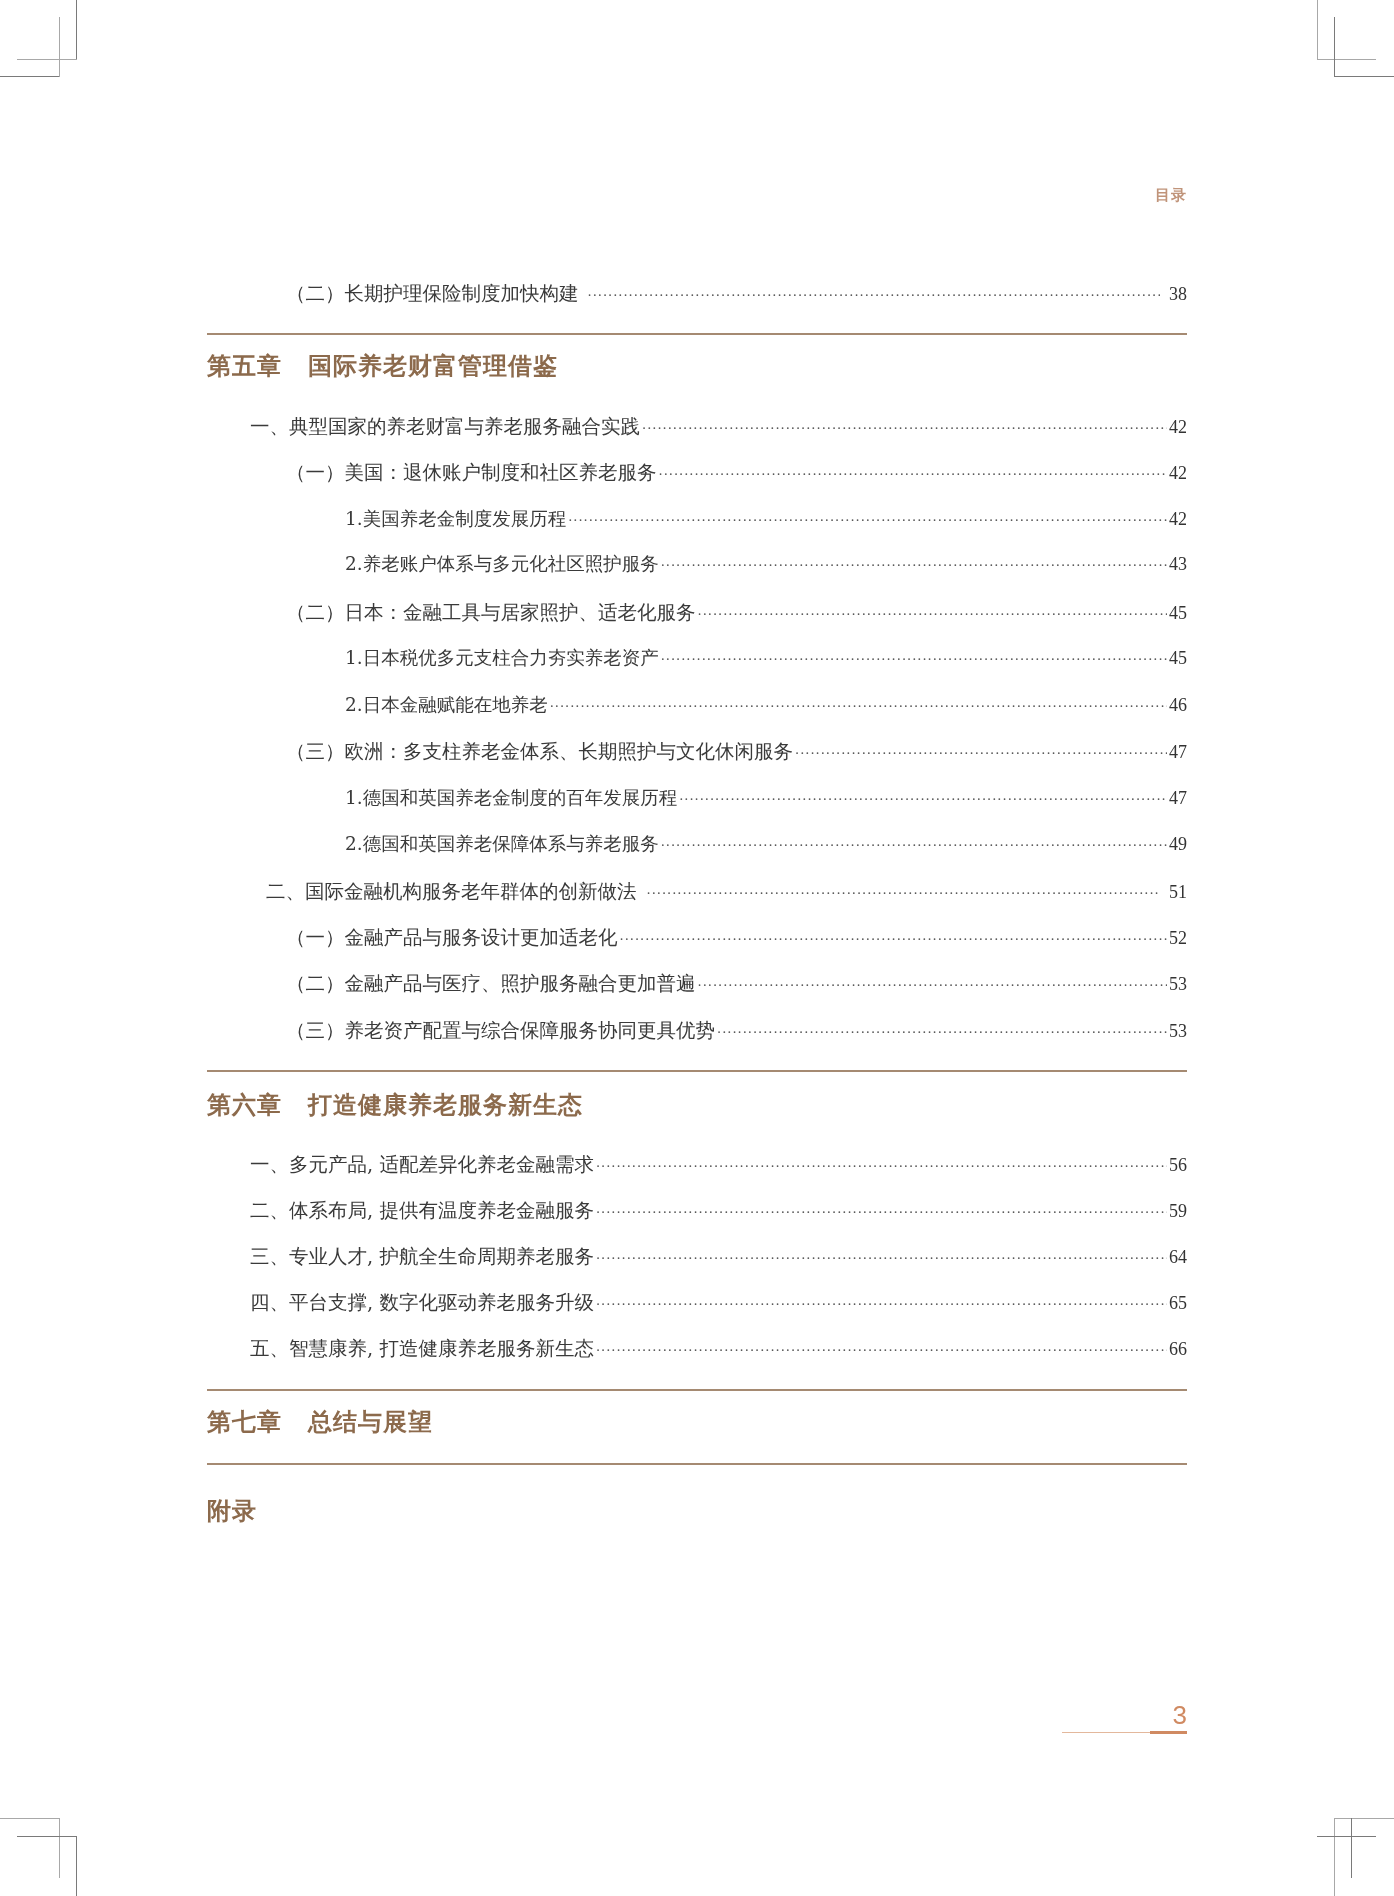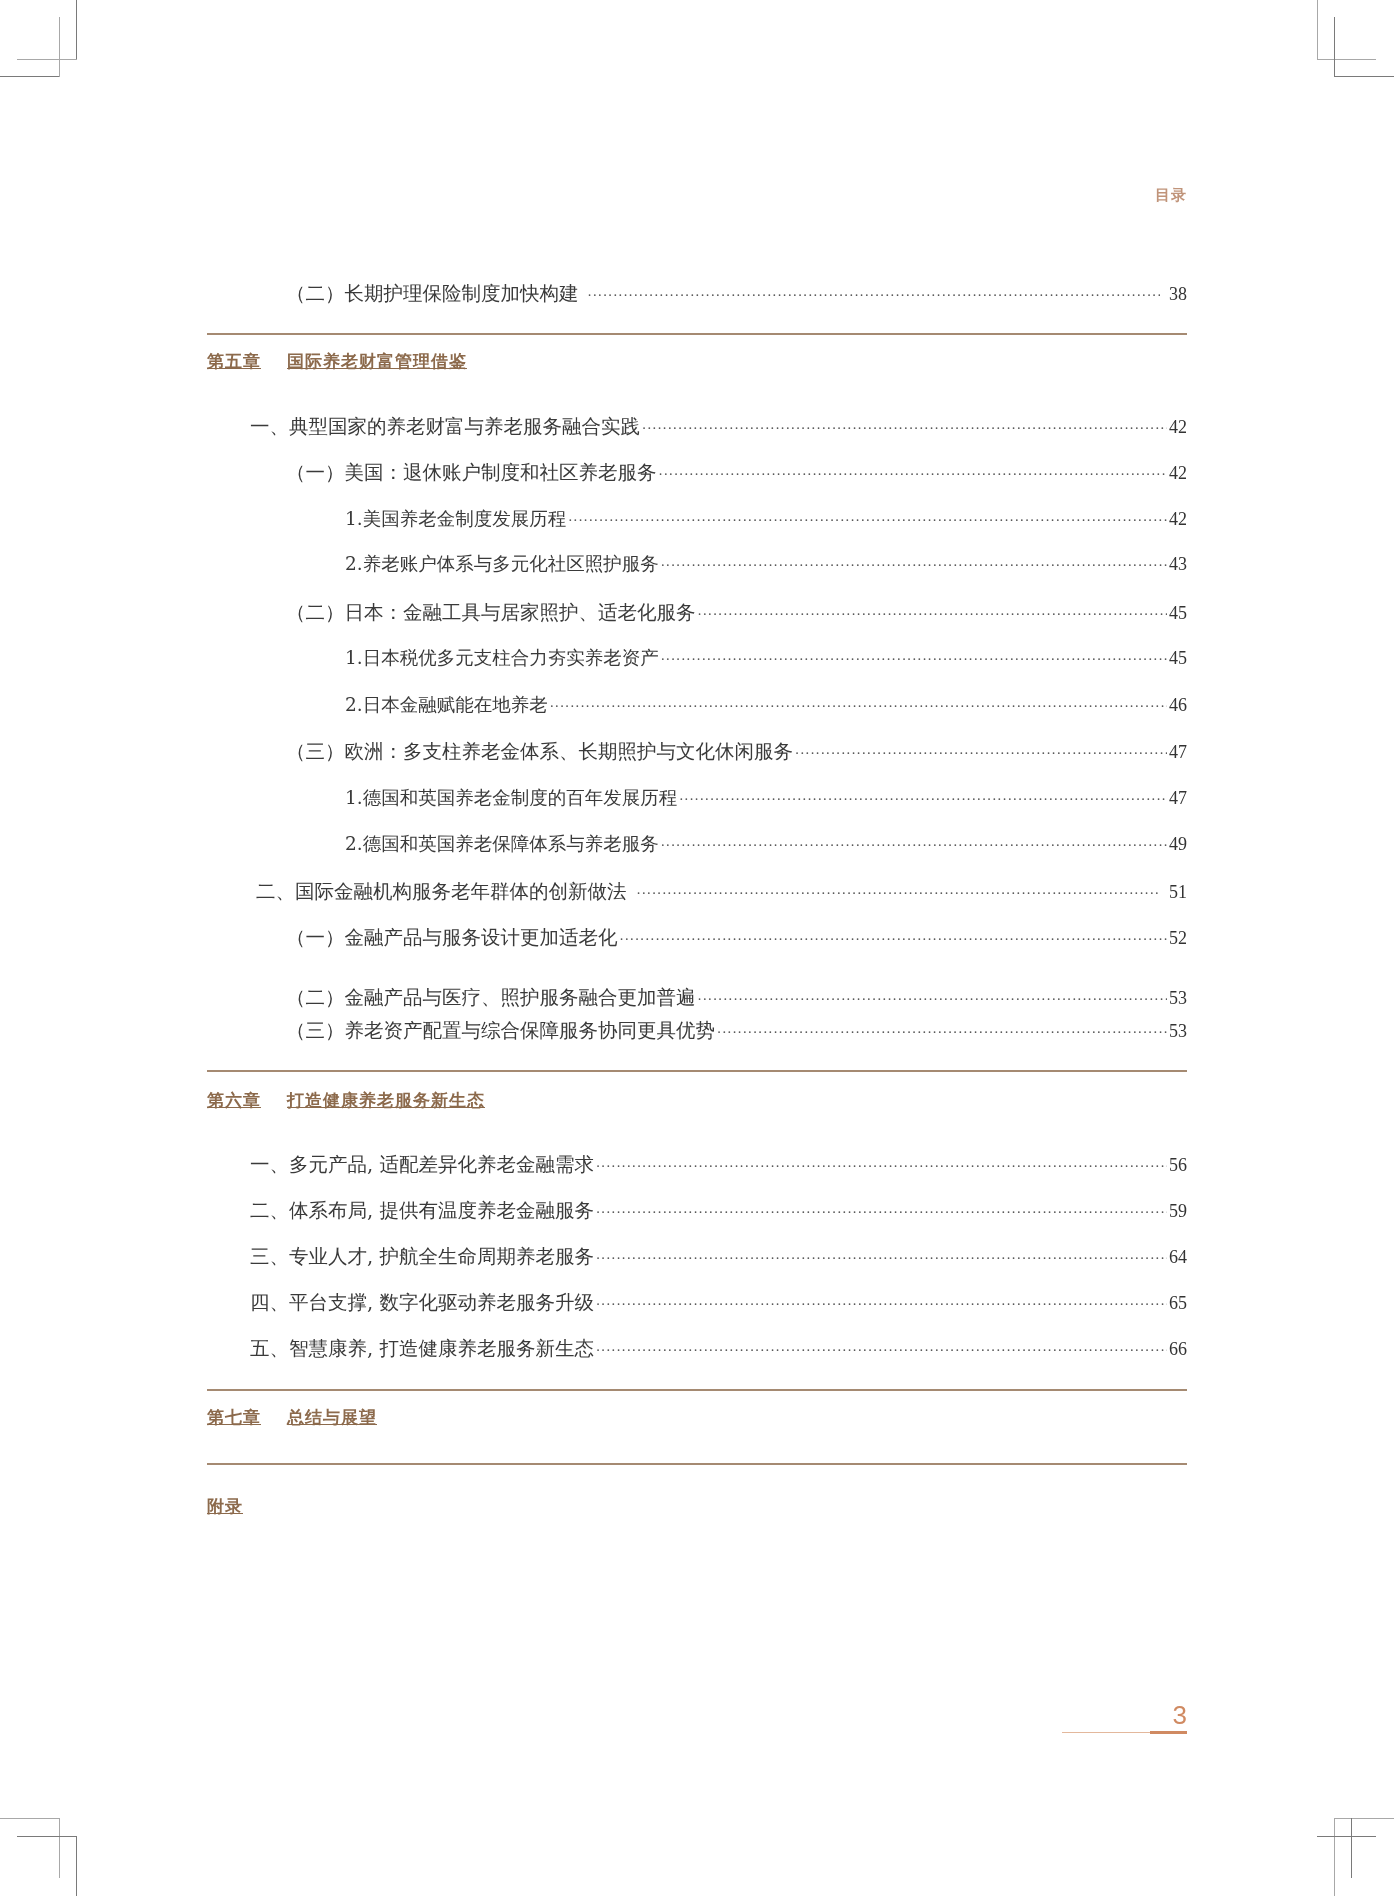--- a/index.html
+++ b/index.html
@@ -7,21 +7,21 @@
          font-family: "DejaVu Serif", "Liberation Serif", serif; color:#333; }
   .crop { position:absolute; background:#7a7a7a; }
   .crop.light { background:#a8a8a8; }
   .running-head { position:absolute; right:207px; top:186px; font-size:15px; color:#c0947a; font-weight:bold; letter-spacing:1px; }
   .entry { position:absolute; display:flex; align-items:baseline; right:207px; font-size:19.5px; color:#3a3a3a; white-space:nowrap; }
   .entry .title { flex:0 0 auto; }
   .entry .leader { flex:1 1 auto; overflow:hidden; margin:0 2px; color:#555; letter-spacing:1px; font-size:13px; line-height:1; }
   .entry .leader::before { content:"··························································································································································································"; }
   .entry .page { flex:0 0 auto; font-family:"Liberation Serif", serif; font-size:18px; color:#333; }
   .rule { position:absolute; left:207px; width:980px; height:2px; background:#a58a72; }
-  .chapter { position:absolute; left:207px; font-size:17px; font-weight:bold; color:#8c6a4c; letter-spacing:1px;text-decoration:underline; }
+  .chapter { position:absolute; left:207px; font-size:24px; font-weight:bold; color:#8c6a4c; letter-spacing:1px; }
   .chapter .num { margin-right:26px; }
   .pageno { position:absolute; right:207px; top:1700px; font-family:"Liberation Sans", sans-serif; font-size:26px; color:#d08a62; }
   .pnline { position:absolute; top:1732px; height:1px; background:#e3b89c; left:1062px; width:125px; }
   .pnline2 { position:absolute; top:1731px; height:3px; background:#d08a62; left:1150px; width:37px; }
 </style>
 </head>
 <body>
 
 <div class="crop" style="left:76px;top:0;width:1px;height:59px;"></div>
 <div class="crop" style="left:0;top:76px;width:59px;height:1px;"></div>
@@ -100,31 +100,31 @@
 <div class="entry" style="left:345px;top:785px;font-size:18.5px;">
   <span class="title">1.德国和英国养老金制度的百年发展历程</span>
   <span class="leader"></span>
   <span class="page">47</span>
 </div>
 <div class="entry" style="left:345px;top:831px;font-size:18.5px;">
   <span class="title">2.德国和英国养老保障体系与养老服务</span>
   <span class="leader"></span>
   <span class="page">49</span>
 </div>
-<div class="entry" style="left:256px;top:878px;gap:8px;">
+<div class="entry" style="left:266px;top:878px;gap:8px;">
   <span class="title">二、国际金融机构服务老年群体的创新做法</span>
   <span class="leader"></span>
   <span class="page">51</span>
 </div>
 <div class="entry" style="left:286px;top:924px;">
   <span class="title">（一）金融产品与服务设计更加适老化</span>
   <span class="leader"></span>
   <span class="page">52</span>
 </div>
-<div class="entry" style="left:286px;top:970px;margin-top:14px;">
+<div class="entry" style="left:286px;top:970px;">
   <span class="title">（二）金融产品与医疗、照护服务融合更加普遍</span>
   <span class="leader"></span>
   <span class="page">53</span>
 </div>
 <div class="entry" style="left:286px;top:1017px;">
   <span class="title">（三）养老资产配置与综合保障服务协同更具优势</span>
   <span class="leader"></span>
   <span class="page">53</span>
 </div>
 

